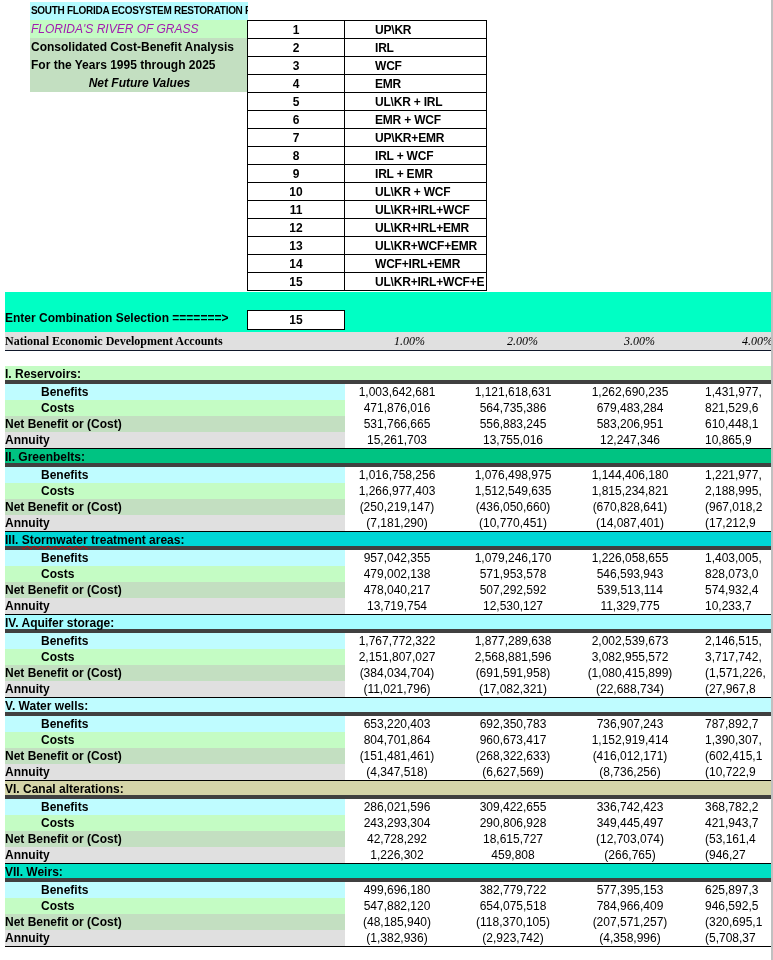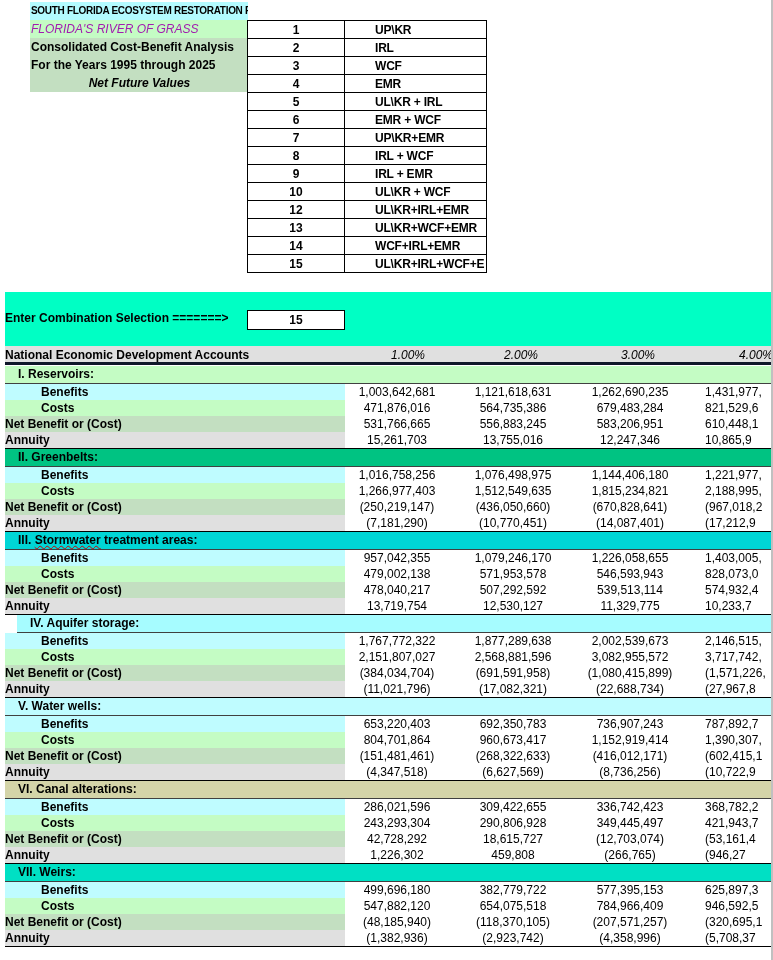--- a/index.html
+++ b/index.html
@@ -19,27 +19,27 @@
     .combo-table td { border: 1px solid #000; height: 18px; font-size: 12px; padding: 0 2px; line-height: 16px; }
     .combo-table td.num { width: 97px; text-align: center; font-weight: bold; }
     .combo-table td.lbl { width: 130px; text-align: left; font-weight: bold; letter-spacing: -0.2px; white-space: nowrap; overflow: hidden; padding-left: 30px; }
 
     
     .select-band { position: absolute; left: 5px; top: 292px; width: 768px; height: 54px; background: #00ffc4; }
     .select-label { position: absolute; left: 0; top: 19px; font-weight: bold; }
     .select-input { position: absolute; left: 242px; top: 18px; width: 98px; height: 20px; background: #fff; border: 1px solid #000; text-align: center; font-weight: bold; line-height: 18px; }
 
     
-    .ned-row { position: absolute; left: 5px; top: 346px; width: 768px; height: 19px; background: #e0e0e0; border-bottom: 3px solid #0f172a; }
+    .ned-row { position: absolute; left: 5px; top: 332px; width: 768px; height: 19px; background: #e0e0e0; border-bottom: 1px solid #0f172a; font-family: Liberation Serif, serif; }
     .ned-label { position: absolute; left: 0; top: 2px; font-weight: bold; }
     .rate { position: absolute; top: 2px; font-style: italic; text-align: right; width: 90px; }
 
     
     .sections { position: absolute; left: 5px; top: 366px; width: 768px; }
-    .section-head { height: 18px; line-height: 17px; font-weight: bold; border-bottom: 1px solid #404040; padding-left: 13px; position: relative; }
+    .section-head { height: 18px; line-height: 17px; font-weight: bold; border-bottom: 4px solid #404040; padding-left: 0; position: relative; }
     .data-row { height: 16px; line-height: 16px; position: relative; }
     .row-label { position: absolute; left: 0; top: 0; width: 340px; height: 16px; font-weight: bold; }
     .row-label.indent { padding-left: 36px; }
     .bg-benefits { background: #bffcff; }
     .bg-costs { background: #c4fcc4; }
     .bg-net { background: #c3dfc1; }
     .bg-annuity { background: #e0e0e0; }
     .val { position: absolute; top: 0; width: 110px; text-align: center; }
     .v0 { left: 337px; }
     .v1 { left: 453px; }
@@ -97,20 +97,24 @@
       </tr>
       <tr>
         <td class="num">9</td>
         <td class="lbl">IRL + EMR</td>
       </tr>
       <tr>
         <td class="num">10</td>
         <td class="lbl">UL\KR + WCF</td>
       </tr>
       <tr>
+        <td class="num">11</td>
+        <td class="lbl">UL\KR+IRL+WCF</td>
+      </tr>
+      <tr>
         <td class="num">12</td>
         <td class="lbl">UL\KR+IRL+EMR</td>
       </tr>
       <tr>
         <td class="num">13</td>
         <td class="lbl">UL\KR+WCF+EMR</td>
       </tr>
       <tr>
         <td class="num">14</td>
         <td class="lbl">WCF+IRL+EMR</td>
@@ -216,21 +220,21 @@
       <div class="val v2">539,513,114</div>
       <div class="val v3">574,932,4</div>
     </div>
     <div class="data-row group-end" style="height: 17px;">
       <div class="row-label bg-annuity">Annuity</div>
       <div class="val v0">13,719,754</div>
       <div class="val v1">12,530,127</div>
       <div class="val v2">11,329,775</div>
       <div class="val v3">10,233,7</div>
     </div>
-    <div class="section-head" style="background: rgb(166, 252, 255); margin-left: 12px;"><span>IV. Aquifer storage:</span></div>
+    <div class="section-head" style="background: rgb(166, 252, 255);"><span>IV. Aquifer storage:</span></div>
     <div class="data-row">
       <div class="row-label bg-benefits indent">Benefits</div>
       <div class="val v0">1,767,772,322</div>
       <div class="val v1">1,877,289,638</div>
       <div class="val v2">2,002,539,673</div>
       <div class="val v3">2,146,515,</div>
     </div>
     <div class="data-row">
       <div class="row-label bg-costs indent">Costs</div>
       <div class="val v0">2,151,807,027</div>

